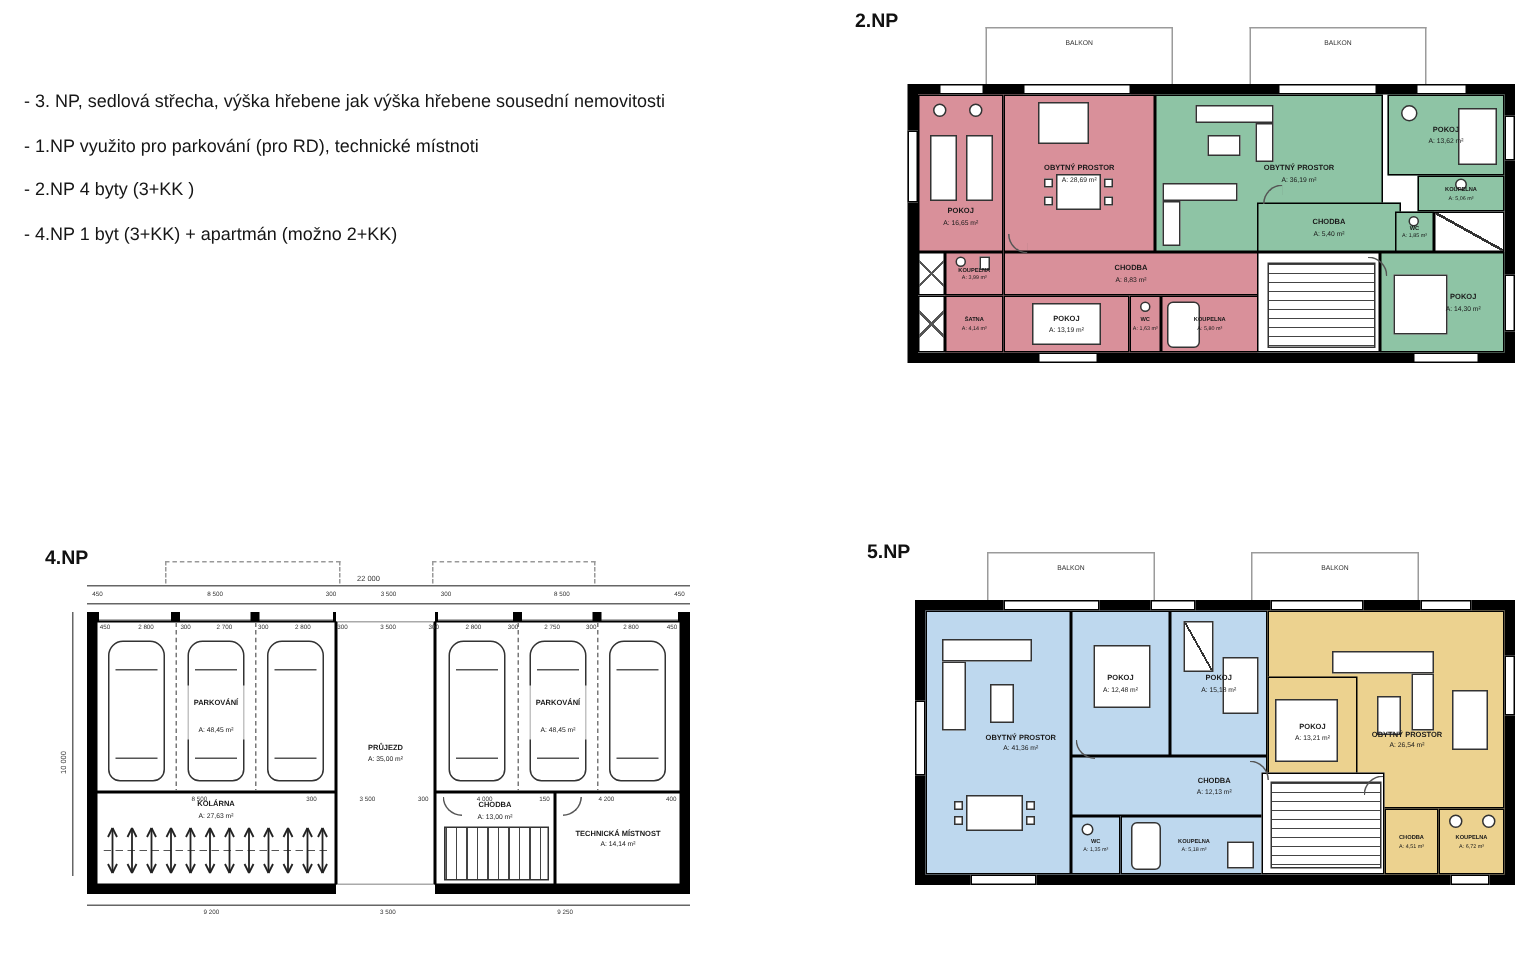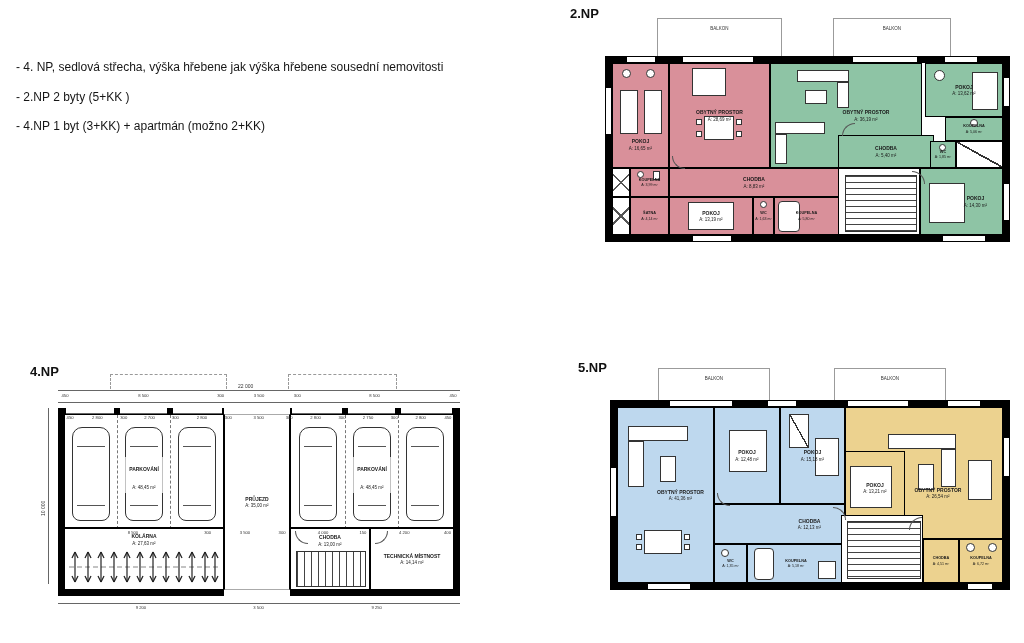--- a/index.html
+++ b/index.html
@@ -57,22 +57,23 @@
   .dim-label{position:absolute;font-size:5px;color:#333;z-index:8;white-space:nowrap}
   .vert{transform:rotate(-90deg);transform-origin:left top}
   .proj{position:absolute;border:1px dashed #999;border-bottom:none;z-index:1}
 </style>
 </head>
 <body>
 
 <div id="canvas">
 
   <div class="title">
-    <p>- 4. NP, sedlová střecha, výška hřebene jak výška hřebene sousední nemovitosti</p>
-    <p>- 2.NP 2 byty (5+KK )</p>
+    <p>- 3. NP, sedlová střecha, výška hřebene jak výška hřebene sousední nemovitosti</p>
+    <p>- 1.NP využito pro parkování (pro RD), technické místnoti</p>
+    <p>- 2.NP 4 byty (3+KK )</p>
     <p>- 4.NP 1 byt (3+KK) + apartmán (možno 2+KK)</p>
   </div>
 
   <div class="floor-label" style="left:570px;top:6px">2.NP</div>
 
   <div class="abs" style="left:605px;top:18px;width:406px;height:226px">
     <div class="balcony" style="left:52px;top:0;width:125px;height:38px">
       <span>BALKON</span>
     </div>
     <div class="balcony" style="left:228px;top:0;width:118px;height:38px">

